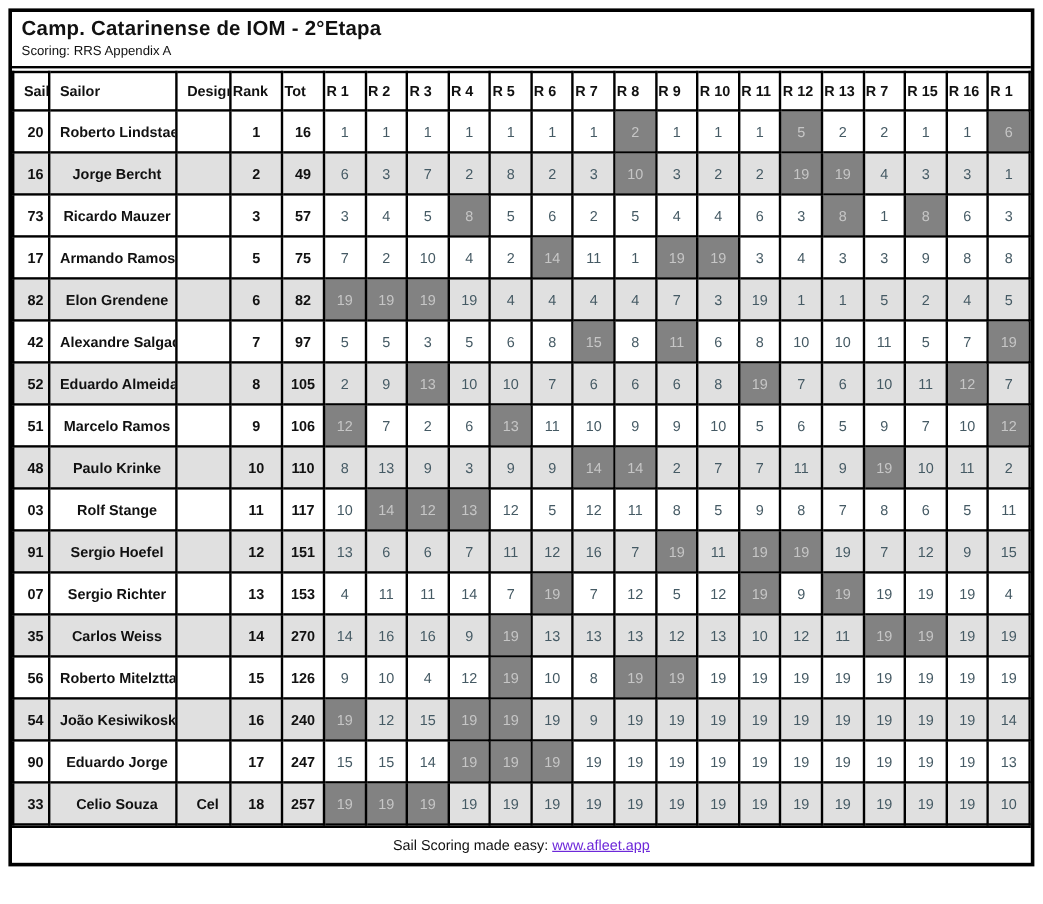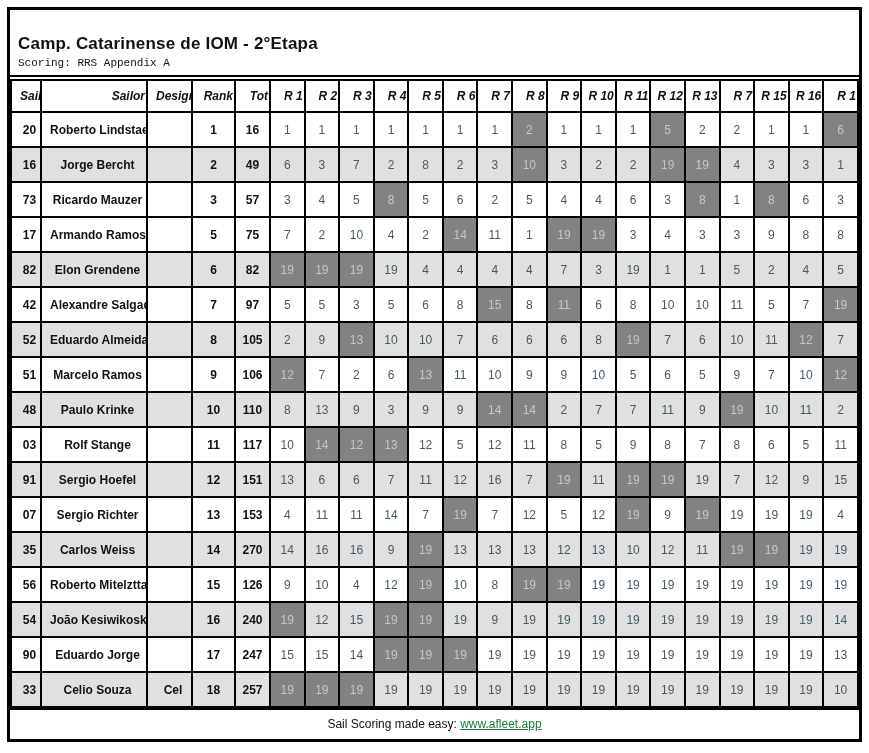--- a/index.html
+++ b/index.html
@@ -10,51 +10,49 @@
     color: #111111;
   }
   .page {
     width: 849px;
     margin: 7px;
     border: 3px solid #000000;
     background: #ffffff;
   }
   .title-block {
     border-bottom: 2px solid #000000;
-    padding: 24px 0 6px 8px;
+    padding: 4px 0 6px 8px;
   }
   .title {
     font-size: 17px;
     font-weight: bold;
     letter-spacing: 0.2px;
   }
   .subtitle {
     font-size: 11px;
     margin-top: 3px;
-    font-family: Liberation Mono, monospace;
   }
   table.results {
     width: 100%;
     border-collapse: collapse;
     table-layout: fixed;
     margin-top: 2px;
   }
   table.results th,
   table.results td {
     border: 2px solid #000000;
     font-size: 12px;
     overflow: hidden;
     white-space: nowrap;
   }
   table.results th {
     height: 28px;
     font-weight: bold;
-    text-align: right;
+    text-align: left;
     background: #ffffff;
-    font-style: italic;
   }
   table.results td {
     height: 31px;
     text-align: center;
   }
   th.left, td.left {
     text-align: left;
     padding-left: 8px;
   }
   td.strong {
@@ -72,21 +70,21 @@
     background: #828282 !important;
     color: #c6c6c6;
   }
   .footer {
     border-top: 2px solid #000000;
     text-align: center;
     padding: 7px 0 8px 0;
     font-size: 12px;
   }
   .footer a {
-    color: #15803d;
+    color: #6d28d9;
     text-decoration: underline;
     cursor: pointer;
   }
 </style>
 </head>
 <body>
 
 <div class="page">
 
   <div class="title-block">

